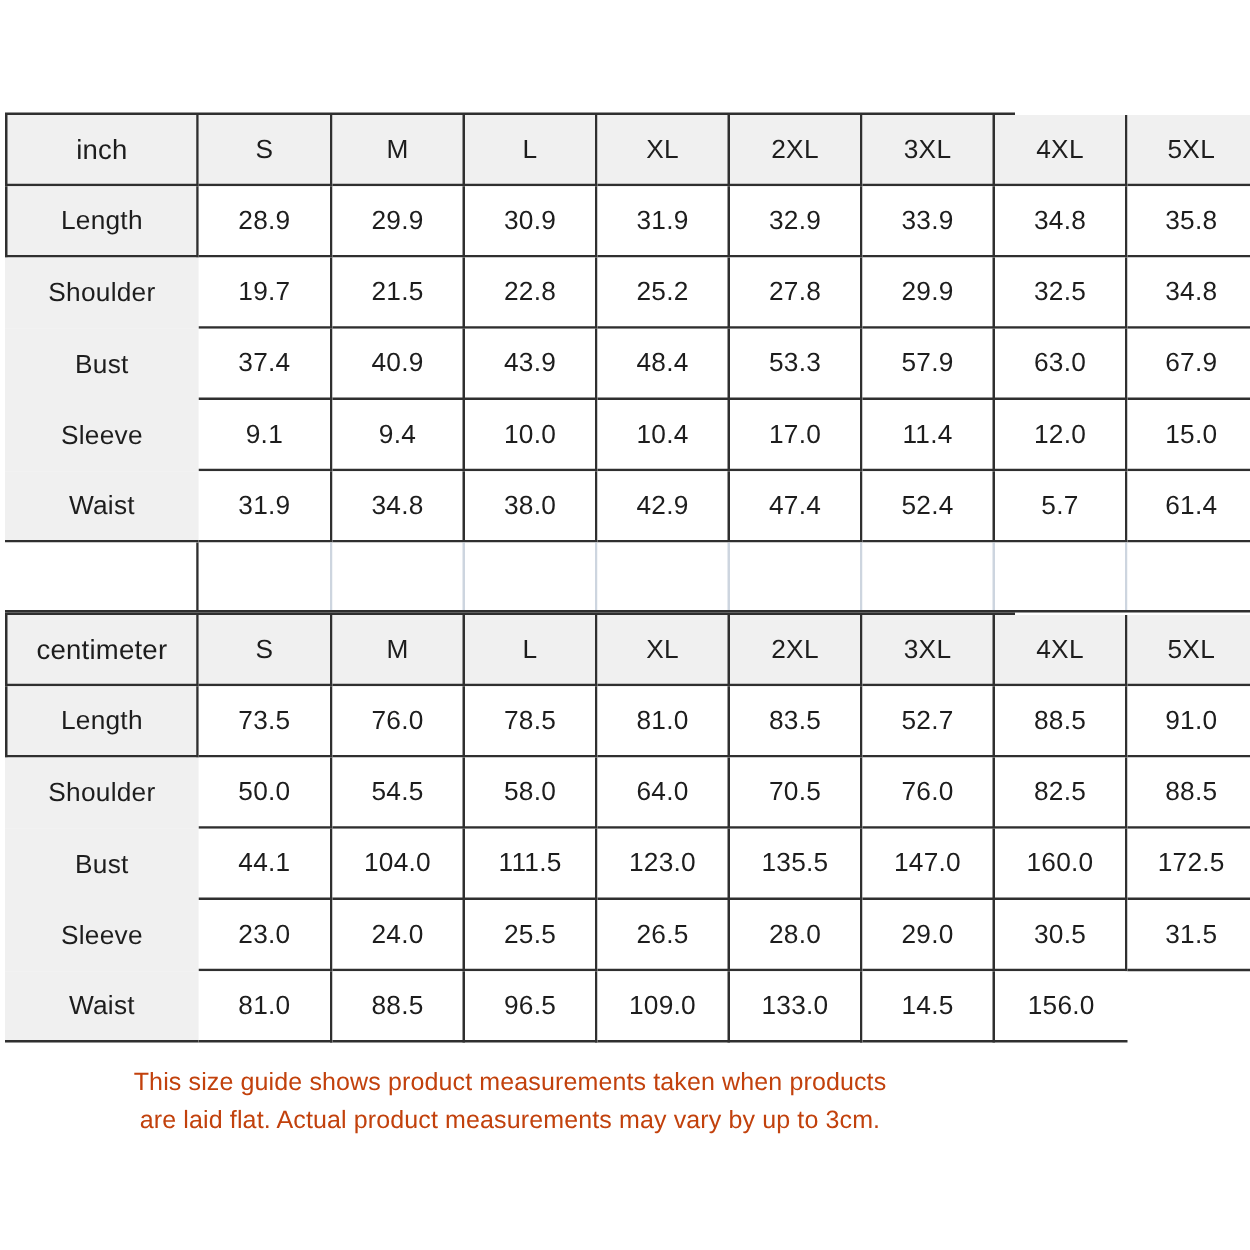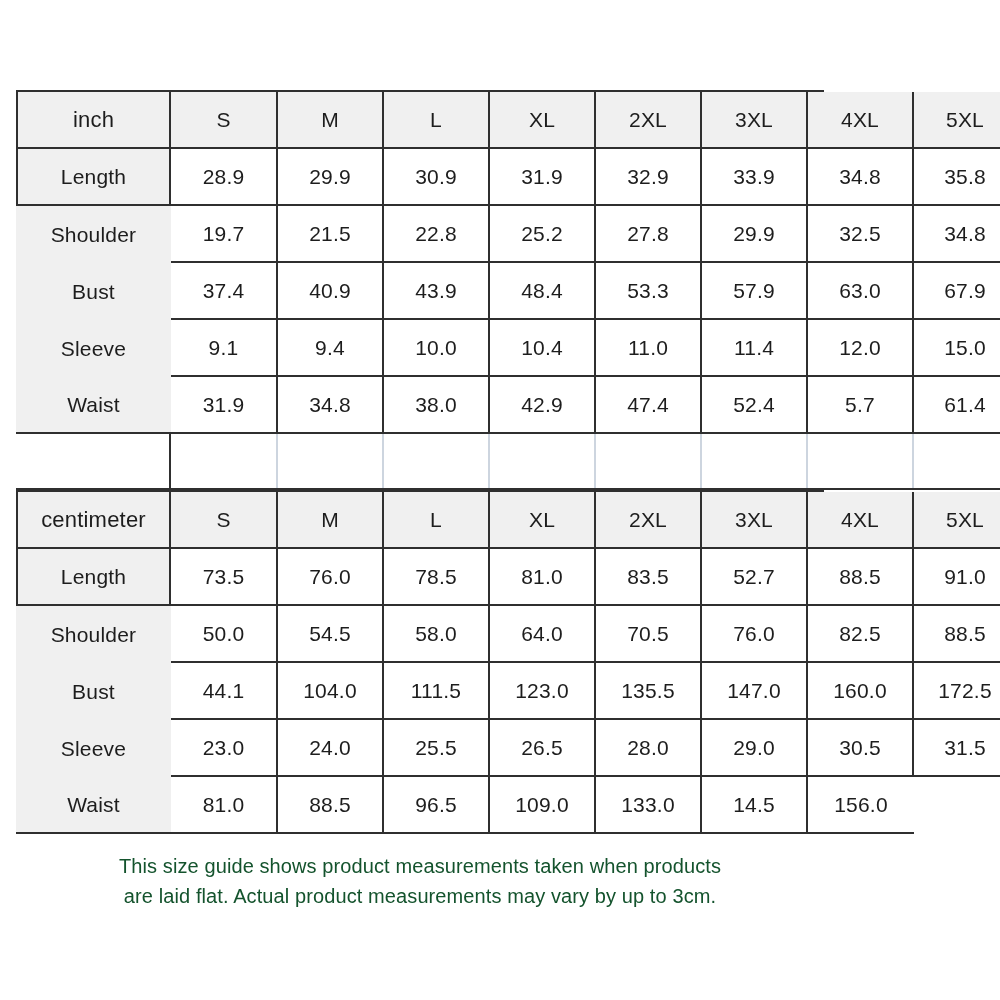--- a/index.html
+++ b/index.html
@@ -5,35 +5,35 @@
   :root{
     --bd:#2f2f2f;
     --bg-gray:#f0f0f0;
     --txt:#1d1d1d;
     --light:#cdd5df;
   }
   *{margin:0;padding:0;box-sizing:border-box;}
   html,body{width:1000px;height:1000px;background:#ffffff;
     font-family:"Liberation Sans", sans-serif;color:var(--txt);overflow:hidden;}
   .sheet{position:relative;width:1000px;height:1000px;background:#fff;}
-  .chart{position:absolute;top:90px;left:16px;width:808px;}
+  .chart{position:absolute;top:90px;left:4px;width:808px;}
   .size-table{border-top:2px solid var(--bd);}
   .size-table.second{border-top:2px solid var(--bd);}
   .row{display:grid;grid-template-columns:155px 107px 106px 106px 106px 106px 106px 106px 102px;
     height:57px;width:1000px;}
   .row.spacer{height:56px;border-bottom:2px solid var(--bd);}
   .cell{display:flex;align-items:center;justify-content:center;
     font-size:21px;color:var(--txt);background:#fff;letter-spacing:0.2px;}
   .cell.gray{background:var(--bg-gray);}
   .cell.unit{font-size:22px;}
   .cell.br{border-right:2px solid var(--bd);}
   .cell.brl{border-right:2px solid var(--light);}
   .cell.bb{border-bottom:2px solid var(--bd);}
   .cell.bl{border-left:2px solid var(--bd);}
-  .footer{margin-top:17px;text-align:center;font-size:20px;color:#14532d;
+  .footer{margin-top:17px;text-align:center;font-size:20px;color:#c2410c;
     line-height:30px;letter-spacing:0.1px;}
 </style>
 </head>
 <body>
 
 <div class="sheet">
   <div class="chart">
     <div class="size-table" id="inch-table">
         <div class="row">
           <div class="cell gray unit br bb bl">inch</div>
@@ -78,21 +78,21 @@
           <div class="cell bb br">57.9</div>
           <div class="cell bb br">63.0</div>
           <div class="cell bb">67.9</div>
         </div>
         <div class="row">
           <div class="cell gray">Sleeve</div>
           <div class="cell bb br">9.1</div>
           <div class="cell bb br">9.4</div>
           <div class="cell bb br">10.0</div>
           <div class="cell bb br">10.4</div>
-          <div class="cell bb br">11.0</div>
+          <div class="cell bb br">17.0</div>
           <div class="cell bb br">11.4</div>
           <div class="cell bb br">12.0</div>
           <div class="cell bb">15.0</div>
         </div>
         <div class="row">
           <div class="cell gray bb">Waist</div>
           <div class="cell bb br">31.9</div>
           <div class="cell bb br">34.8</div>
           <div class="cell bb br">38.0</div>
           <div class="cell bb br">42.9</div>

